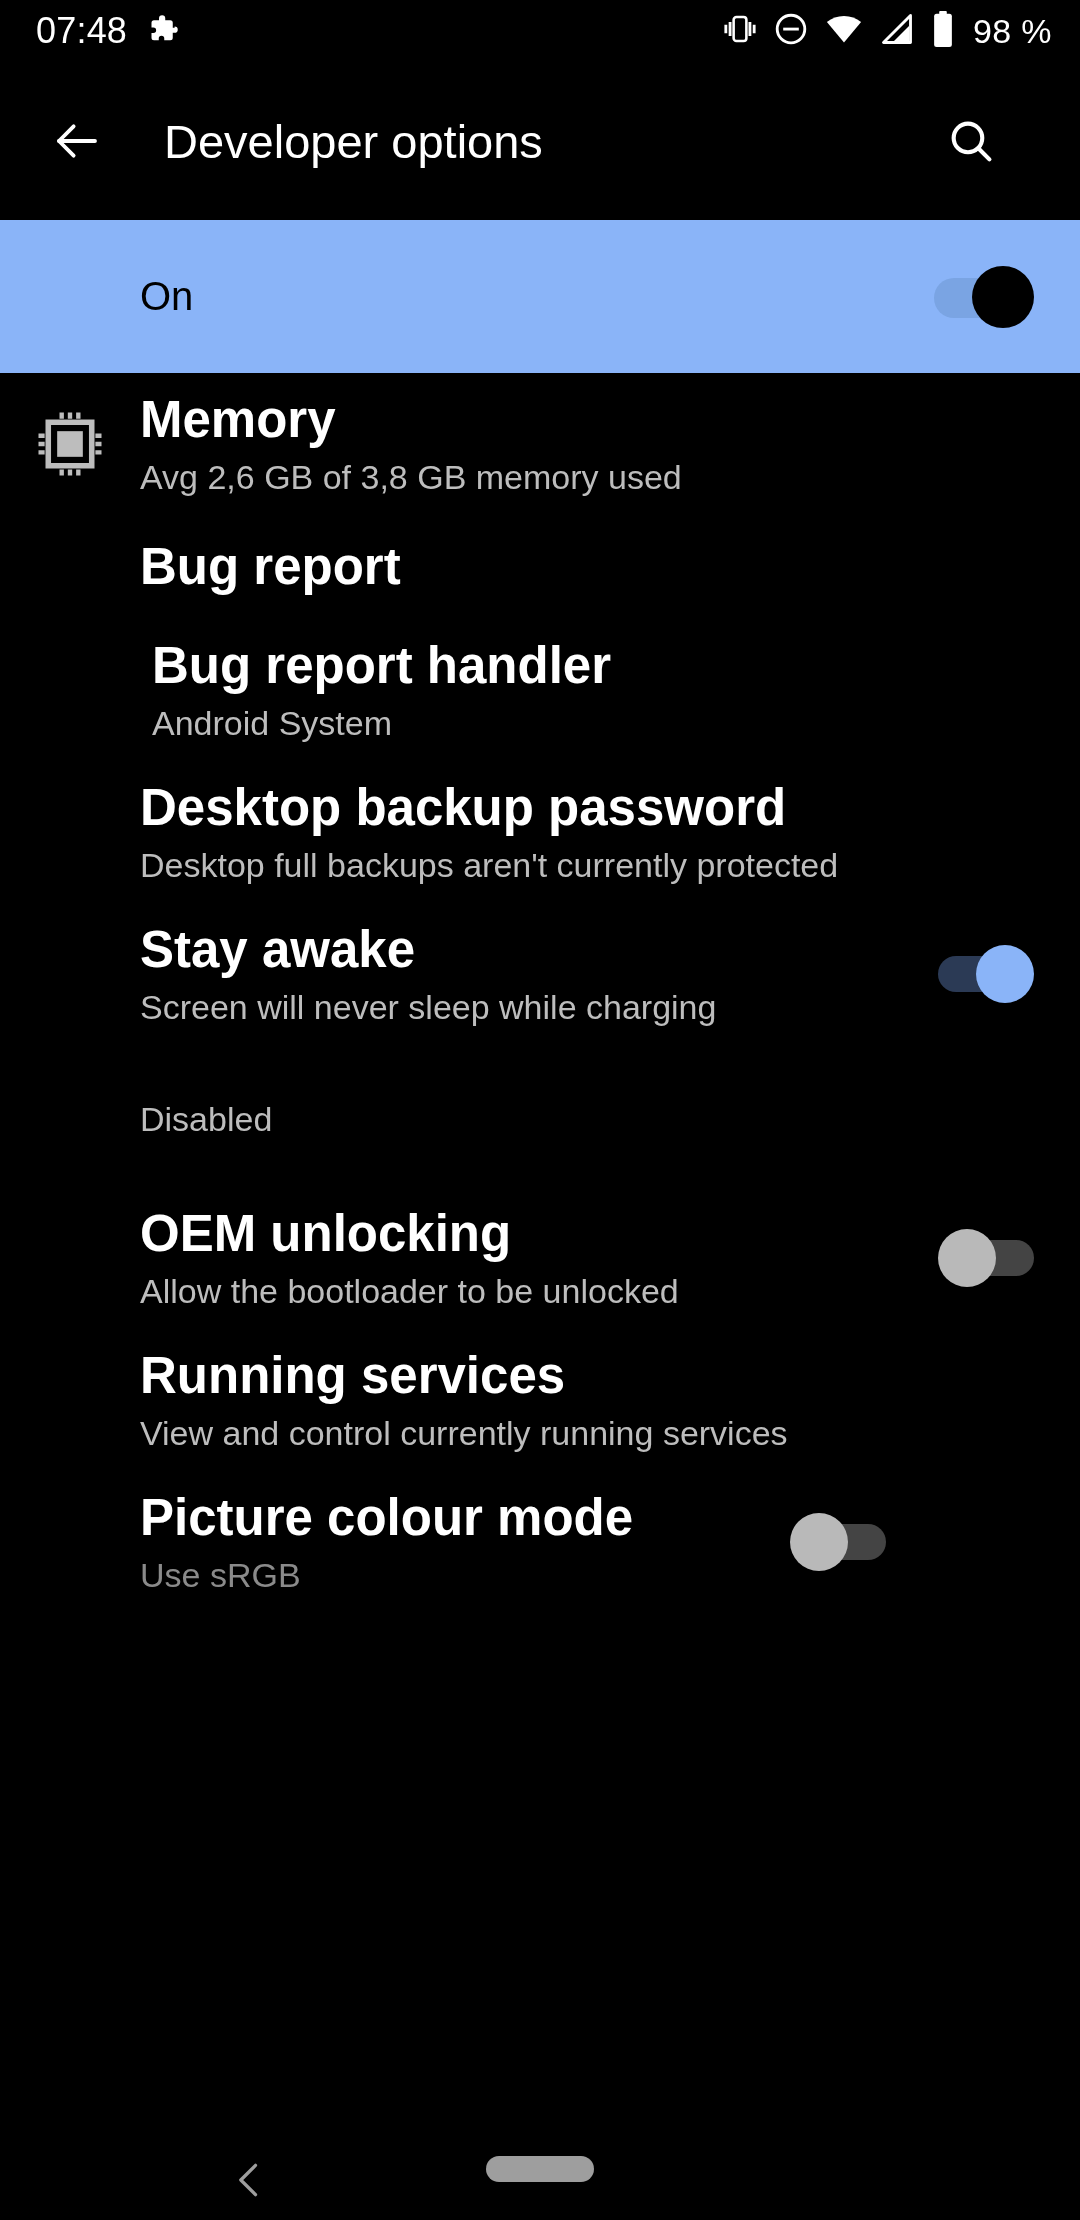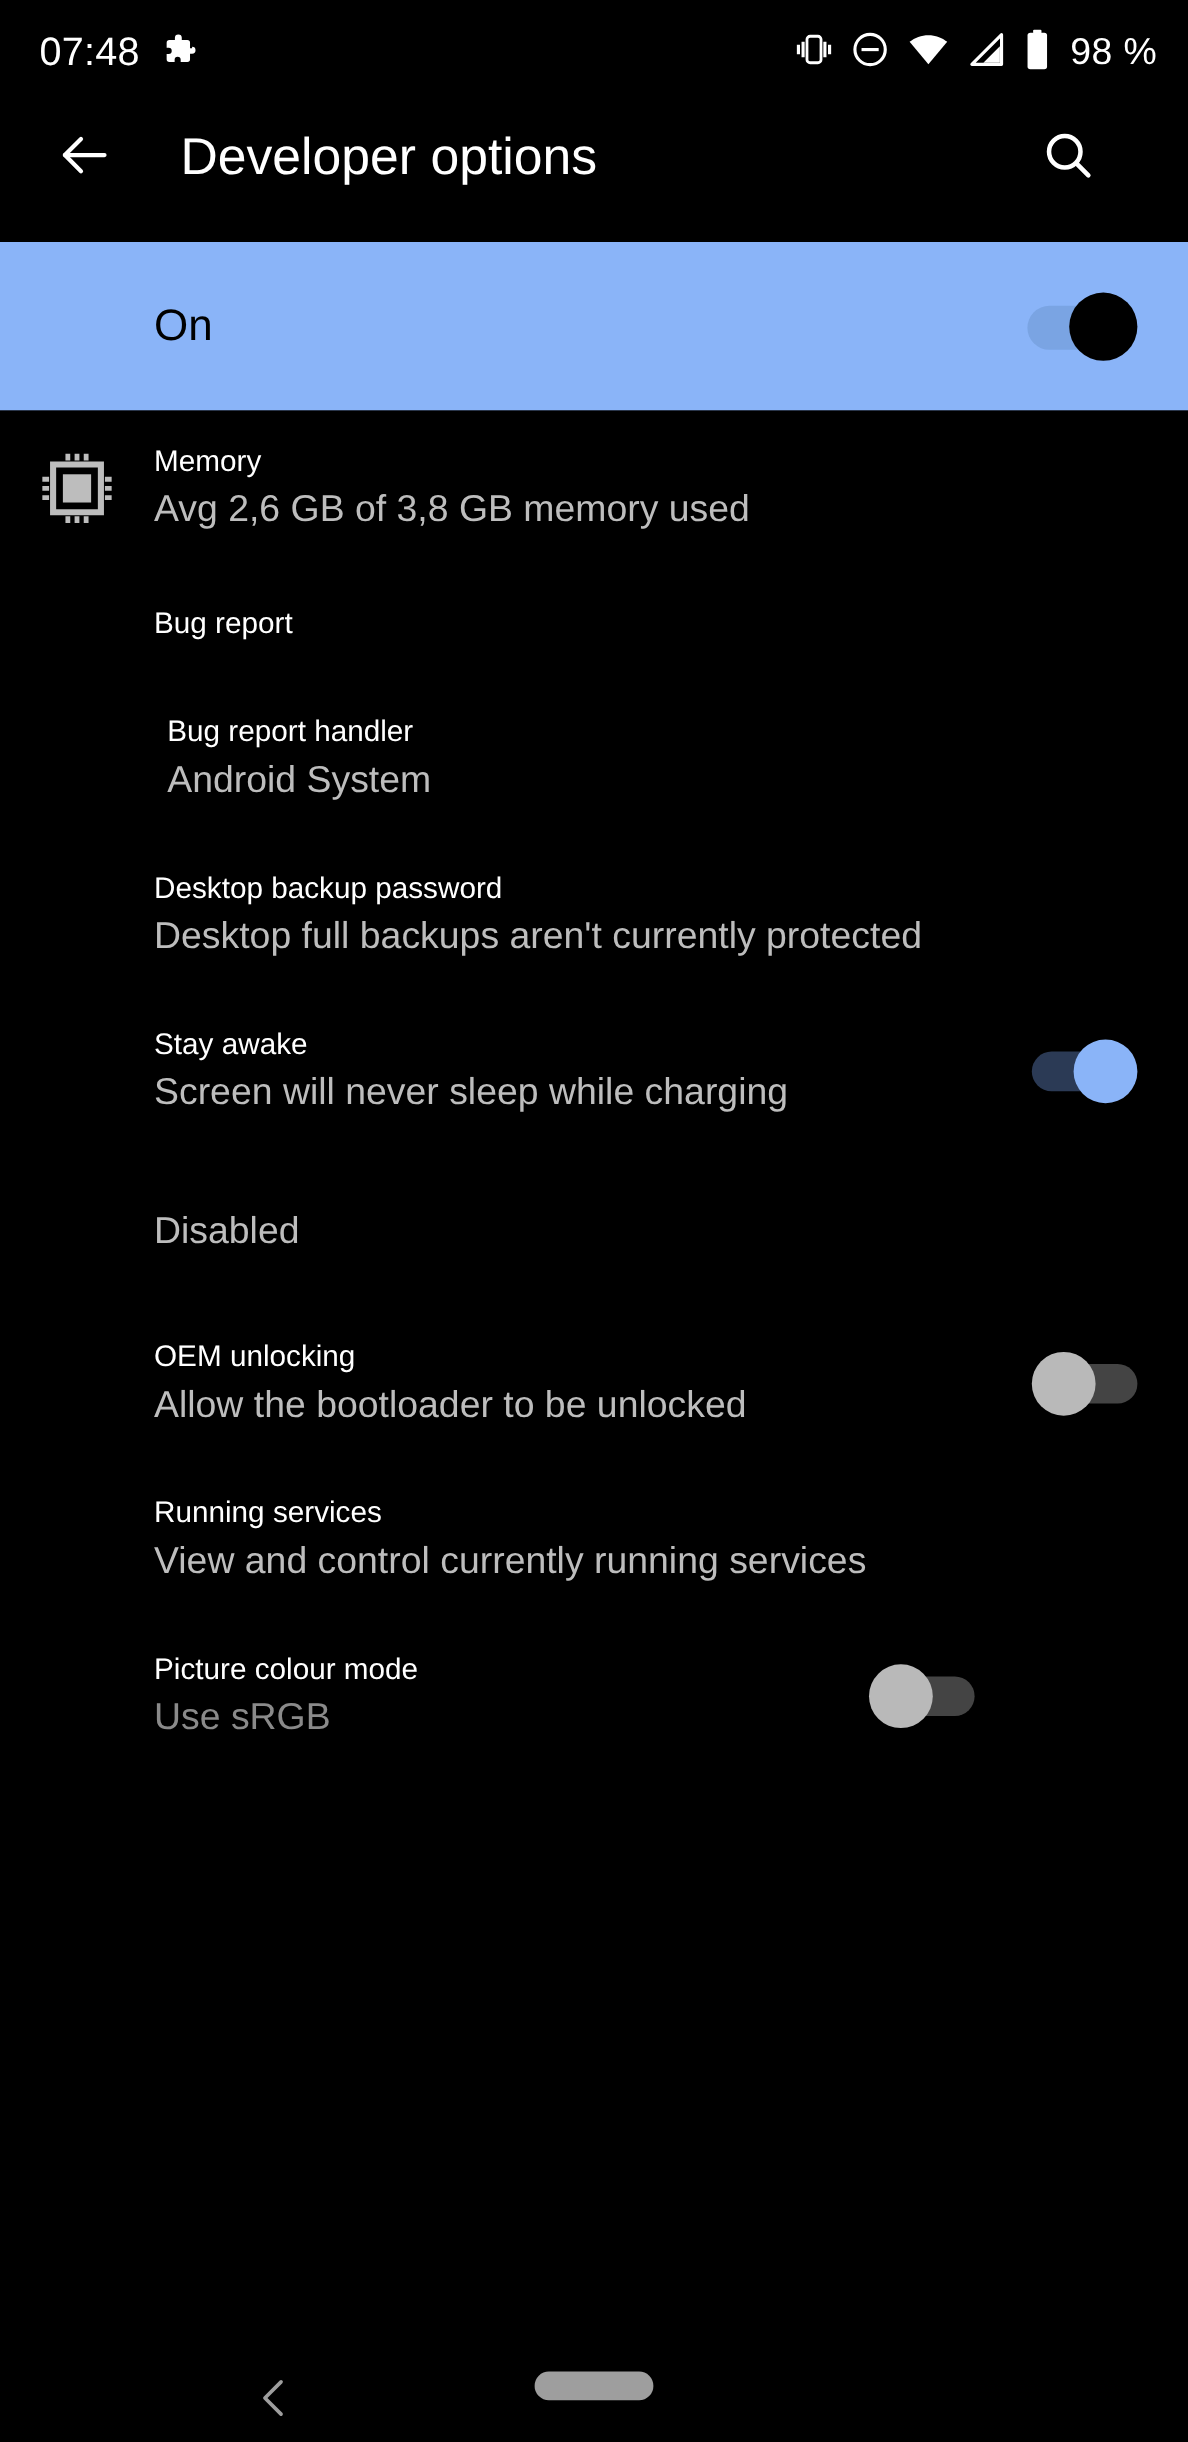--- a/index.html
+++ b/index.html
@@ -10,21 +10,21 @@
     overflow:hidden;
   }
   #screen {
     position:relative;
     width:1080px; height:2220px;
     background:#000;
   }
 
   
   .statusbar {
-    position:absolute; top:16px; left:0;
+    position:absolute; top:0; left:0;
     width:1080px; height:62px;
     display:flex; align-items:center;
     padding:0 28px 0 36px;
     color:#fff;
   }
   .sb-left { display:flex; align-items:center; gap:22px; }
   .sb-clock { font-size:36px; letter-spacing:0.2px; line-height:1; }
   .sb-right { margin-left:auto; display:flex; align-items:center; gap:16px; }
   .sb-pct { font-size:34px; letter-spacing:0.4px; line-height:1; padding-left:2px; }
   .ic { display:block; }
@@ -76,21 +76,21 @@
     padding:0 46px 0 0;
     min-height:100px;
   }
   .row-icon {
     width:140px; flex:0 0 140px;
     display:flex; align-items:center; justify-content:center;
   }
   .row-icon.empty { }
   .row-text { flex:1 1 auto; min-width:0; }
   .row-title {
-    color:#ffffff; font-size:27px; line-height:1.18; font-weight:400;
+    color:#ffffff; font-size:51px; line-height:1.18; font-weight:700;
     white-space:nowrap;
   }
   .row-sub {
     color:#bdbdbd; font-size:34px; line-height:1.2; margin-top:7px;
     white-space:nowrap;
   }
   .row-ctl { flex:0 0 auto; margin-left:20px; display:flex; align-items:center; }
 
   
   .sw { position:relative; width:96px; height:58px; }

